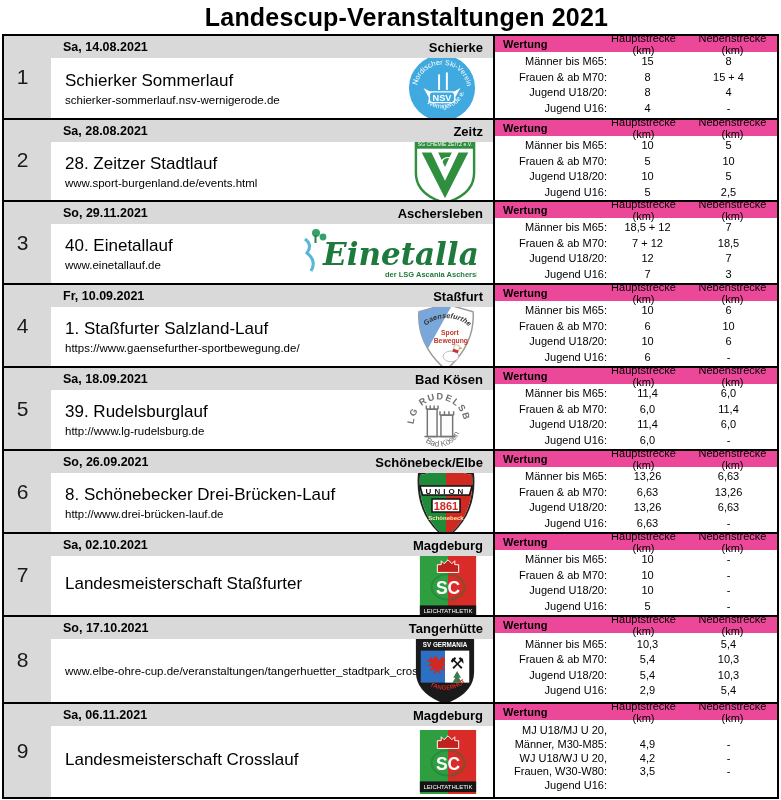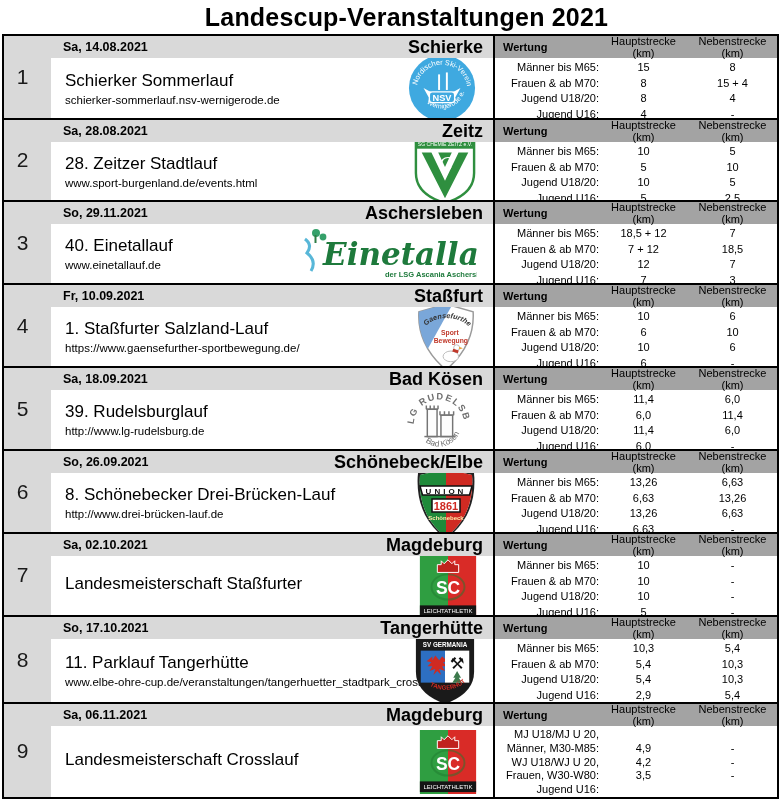--- a/index.html
+++ b/index.html
@@ -14,31 +14,31 @@
   .event-row:nth-child(4){height:83px;}
   .event-row:nth-child(5){height:83px;}
   .event-row:nth-child(6){height:83px;}
   .event-row:nth-child(7){height:83px;}
   .event-row:nth-child(8){height:87px;}
   .event-row:nth-child(9){height:93px;}
   .num-col{width:37px;flex:none;display:flex;align-items:center;justify-content:center;font-size:21px;color:#1a1a1a;}
   .row-main{width:442px;flex:none;display:flex;flex-direction:column;box-sizing:border-box;margin-left:10px;}
   .date-bar{height:22px;flex:none;display:flex;align-items:center;justify-content:space-between;padding:0 10px 0 12px;}
   .event-date{font-weight:bold;font-size:12.5px;}
-  .event-location{font-weight:bold;font-size:18px;}
+  .event-location{font-weight:bold;font-size:13px;}
   .content-area{flex:1;background:#fff;display:flex;align-items:center;overflow:hidden;}
   .event-info{flex:1;padding-left:14px;min-width:0;}
   .event-name{font-weight:normal;font-size:17px;margin-bottom:3px;white-space:nowrap;}
   .event-url{font-size:11.5px;white-space:nowrap;}
   .logo-box{flex:none;display:flex;align-items:center;justify-content:center;margin-right:16px;}
   .right-sec{flex:1;border-left:2px solid #000;display:flex;flex-direction:column;background:#fff;}
-  .wertung-header{height:22px;flex:none;background:#a3a3a3;display:flex;align-items:center;font-size:11px;justify-content:space-between;}
+  .wertung-header{height:16px;flex:none;background:#ec4899;display:flex;align-items:center;font-size:11px;justify-content:space-between;}
   .wh-label{width:104px;padding-left:8px;font-weight:bold;box-sizing:border-box;}
   .wh-col{flex:1;text-align:center;}
-  .wertung-body{flex:1;display:flex;flex-direction:column;justify-content:center;padding:2px 0;}
+  .wertung-body{flex:1;display:flex;flex-direction:column;justify-content:center;padding:2px 8px;}
   .wline{display:flex;font-size:11px;line-height:15.5px;}
   .wertung-body.compact .wline{line-height:13.8px;}
   .wl-label{width:104px;flex:none;text-align:right;}
   .wl-col{flex:1;text-align:center;}
 </style>
 </head>
 <body>
 
 <div class="page-title">Landescup-Veranstaltungen 2021</div>
 <div class="table" id="events-table">
@@ -451,21 +451,20 @@
   </div>
     <div class="event-row">
     <div class="num-col">8</div>
     <div class="row-main">
       <div class="date-bar">
         <span class="event-date">So, 17.10.2021</span>
         <span class="event-location">Tangerhütte</span>
       </div>
       <div class="content-area">
         <div class="event-info">
-          <div class="event-name">11. Parklauf Tangerhütte</div>
           <div class="event-url">www.elbe-ohre-cup.de/veranstaltungen/tangerhuetter_stadtpark_cross</div>
         </div>
         <div class="logo-box">
             <svg width="64" height="70" viewBox="0 0 66 72">
               <path d="M3,3 h60 v34 q0 22 -30 33 q-30 -11 -30 -33 z" fill="#1a1a1a"></path>
               <text x="33" y="11.5" text-anchor="middle" font-size="6.5" font-weight="bold" fill="#fff" font-family="Liberation Sans,sans-serif">SV GERMANIA</text>
               <rect x="8" y="15" width="25" height="33" fill="#2d6fc2"></rect>
               <path d="M20,21 l-6,5 5,1 -4,4 5,0 -3,5 6,-2 -2,6 4,-4 4,4 -2,-6 6,2 -3,-5 5,0 -4,-4 5,-1 -6,-5 -3,4 -4,-5 -3,5 z" fill="#cf2a22"></path>
               <rect x="33" y="15" width="25" height="33" fill="#fff"></rect>
               <text x="45.5" y="34" text-anchor="middle" font-size="17" fill="#111" font-family="DejaVu Sans,sans-serif">⚒</text>

